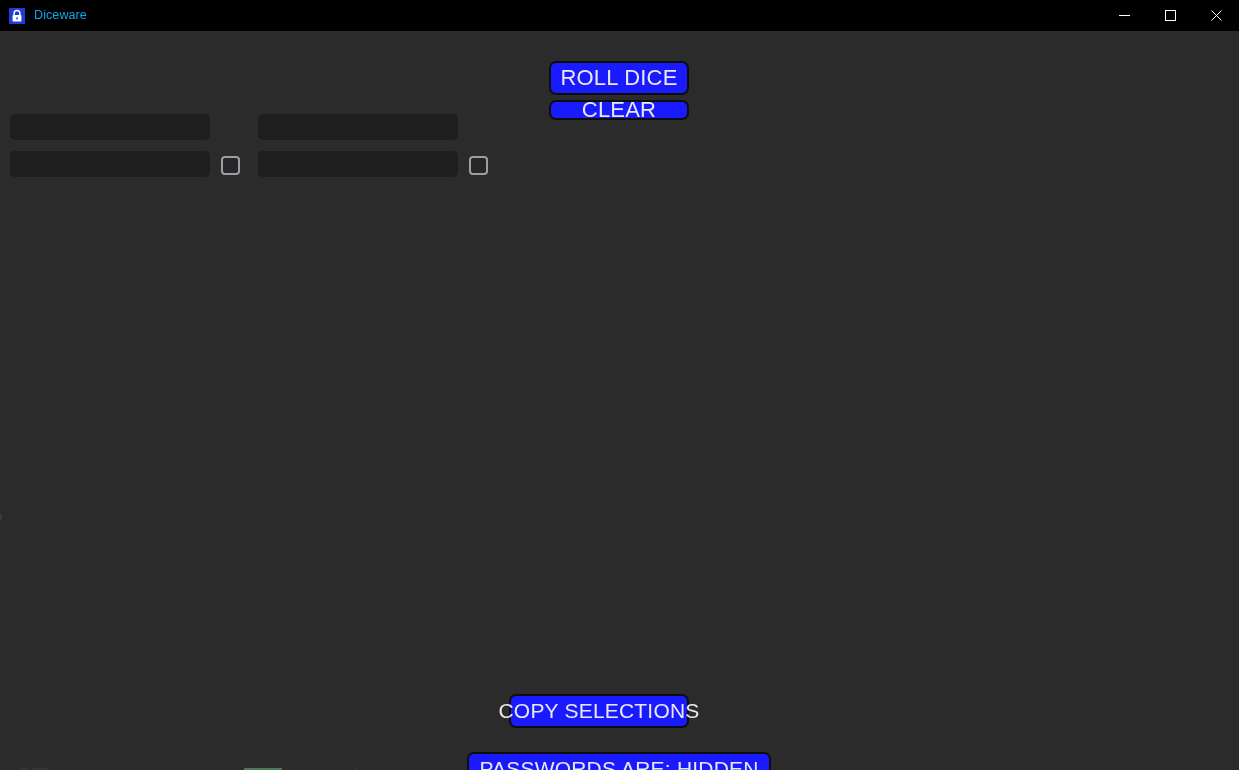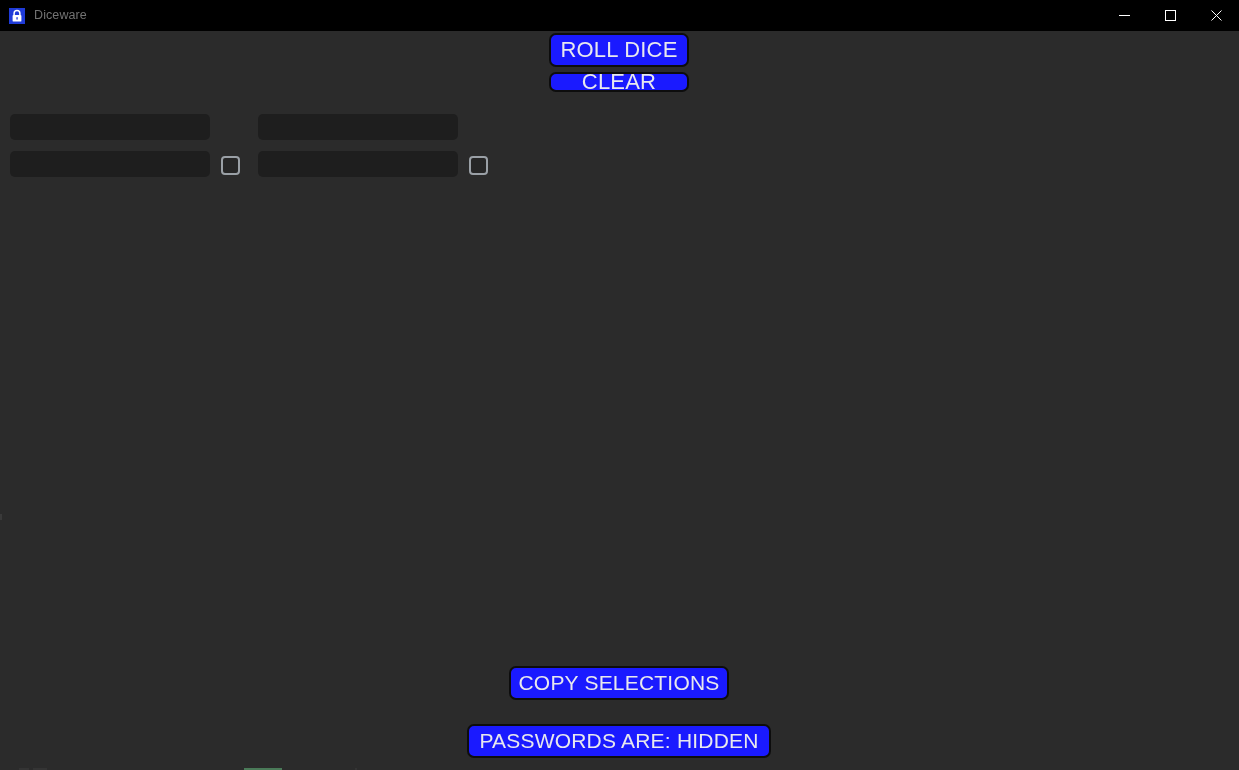--- a/index.html
+++ b/index.html
@@ -34,21 +34,21 @@
   }
   .title-icon {
     width: 16px;
     height: 16px;
     margin-left: 9px;
     margin-right: 9px;
     flex: 0 0 auto;
     display: block;
   }
   .title-text {
-    color: #737373;
+    color: #0ea5e9;
     font-size: 12.5px;
     letter-spacing: 0.1px;
     line-height: 31px;
     white-space: nowrap;
     user-select: none;
   }
   .win-controls {
     position: absolute;
     right: 0; top: 0;
     height: 31px;
@@ -85,34 +85,35 @@
     font-weight: 400;
     display: flex;
     align-items: center;
     justify-content: center;
     box-sizing: border-box;
     white-space: nowrap;
     padding: 0;
     cursor: pointer;
     user-select: none;
     letter-spacing: 0.2px;
+    margin-top: 28px;
   }
   #roll-dice-button {
     left: 549px; top: 2px;
     width: 140px; height: 34px;
     font-size: 22px;
   }
   #clear-button {
     left: 549px; top: 41px;
     width: 140px; height: 20px;
     font-size: 22px;
   }
   #copy-selections-button {
     left: 509px; top: 635px;
-    width: 220px; height: 34px;
+    width: 180px; height: 34px;
     font-size: 21px;
   }
   #passwords-visibility-button {
     left: 467px; top: 693px;
     width: 304px; height: 34px;
     font-size: 21px;
   }
 
   
   .field {

